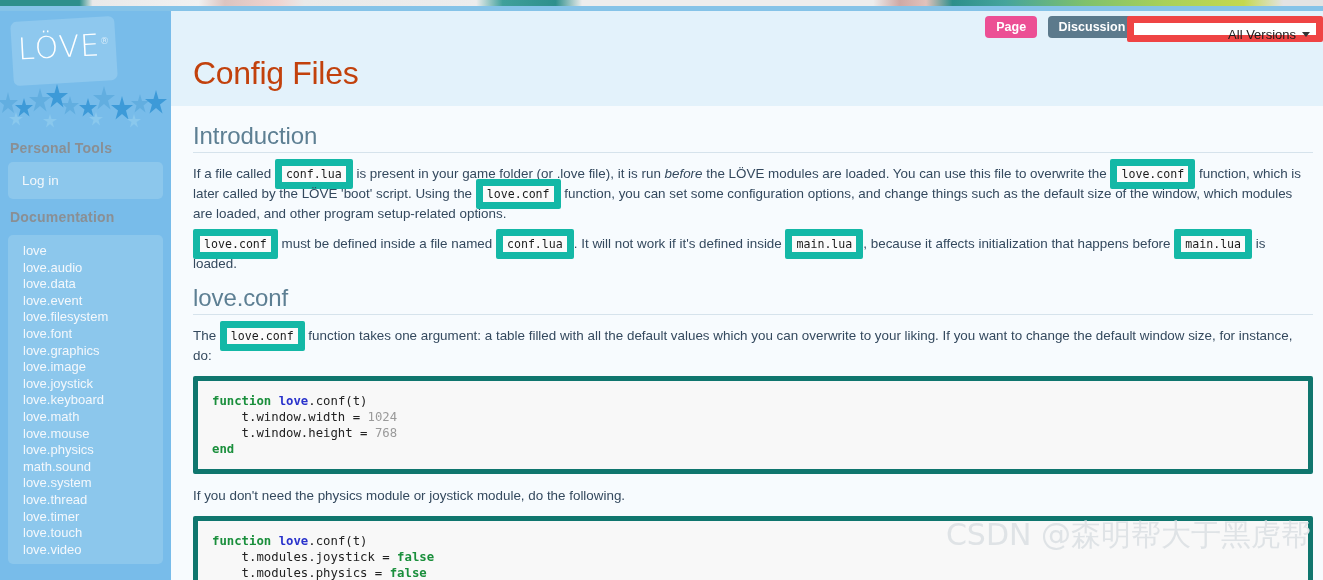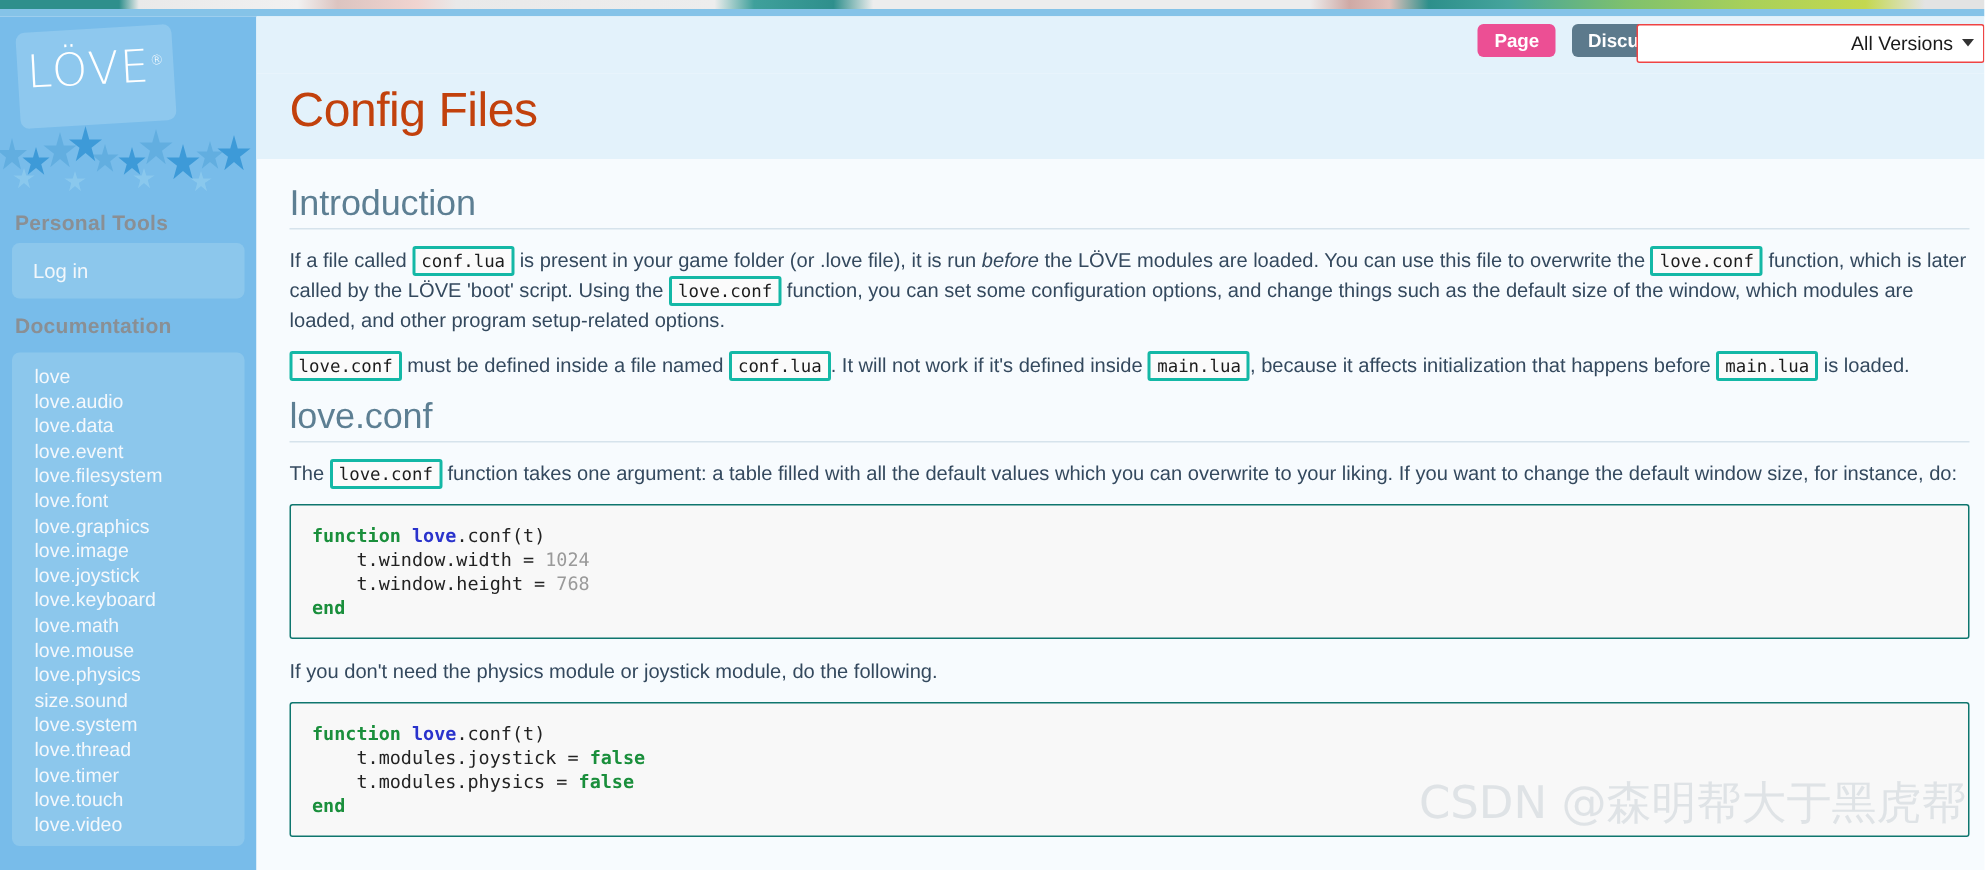--- a/index.html
+++ b/index.html
@@ -80,22 +80,22 @@
   }
   .tab {
     display: inline-block; height: 22px; line-height: 22px;
     padding: 0 11px; border-radius: 4px; margin-right: 6px;
     font-size: 12.5px; font-weight: bold; color: #ffffff;
     background: #5c7a8c; vertical-align: top;
   }
   .tab.active { background: #ec4f94; }
   .verselect {
     position: absolute; right: 0px; top: 5px;
-    width: 232px; height: 26px; background: #ffffff;
-    border: 1px solid #ef4444; border-radius: 2px;
+    width: 196px; height: 26px; background: #ffffff;
+    border: 7px solid #ef4444; border-radius: 2px;
     font-size: 13px; color: #1a1a1a;
     padding: 0 20px 0 8px; line-height: 24px;
   }
   .verselect .caret {
     position: absolute; right: 6px; top: 9px;
     width: 0; height: 0; border-left: 4px solid transparent;
     border-right: 4px solid transparent; border-top: 5px solid #333;
   }
 
   .title-band { background: #e3f2fb; padding: 0 0 14px 22px; }
@@ -112,28 +112,28 @@
   }
   h2.sec + .rule { border-bottom: 1px solid #d6e3ec; margin-bottom: 11px; }
 
   p.body {
     margin: 0 0 10px 0; font-size: 13.4px; line-height: 20px;
     color: #34495e; max-width: 1121px;
   }
   code.inline {
     font-family: "DejaVu Sans Mono", monospace;
     font-size: 11.6px; background: #fbfbfb;
-    border: 2px solid #14b8a6; border-radius: 2px;
+    border: 7px solid #14b8a6; border-radius: 2px;
     padding: 1px 4px; color: #1b1b1b; white-space: nowrap;
   }
   em.bf { font-style: italic; }
 
   pre.codeblock {
     margin: 0 0 12px 0; background: #f8f8f8;
-    border: 1px solid #0f766e; border-radius: 2px;
+    border: 5px solid #0f766e; border-radius: 2px;
     padding: 12px 14px; max-width: 1121px;
     font-family: "DejaVu Sans Mono", monospace;
     font-size: 12.3px; line-height: 16px; color: #222;
     overflow: hidden;
   }
   .kw  { color: #1a8f3c; font-weight: bold; }
   .mod { color: #2a33cc; font-weight: bold; }
   .num { color: #9a9a9a; }
   .fn  { color: #222222; }
 
@@ -195,21 +195,21 @@
       <div class="nav-item">love.event</div>
       <div class="nav-item">love.filesystem</div>
       <div class="nav-item">love.font</div>
       <div class="nav-item">love.graphics</div>
       <div class="nav-item">love.image</div>
       <div class="nav-item">love.joystick</div>
       <div class="nav-item">love.keyboard</div>
       <div class="nav-item">love.math</div>
       <div class="nav-item">love.mouse</div>
       <div class="nav-item">love.physics</div>
-      <div class="nav-item">size.sound</div>
+      <div class="nav-item">math.sound</div>
       <div class="nav-item">love.system</div>
       <div class="nav-item">love.thread</div>
       <div class="nav-item">love.timer</div>
       <div class="nav-item">love.touch</div>
       <div class="nav-item">love.video</div>
     </div>
   </div>
 
   <div class="main">
 

